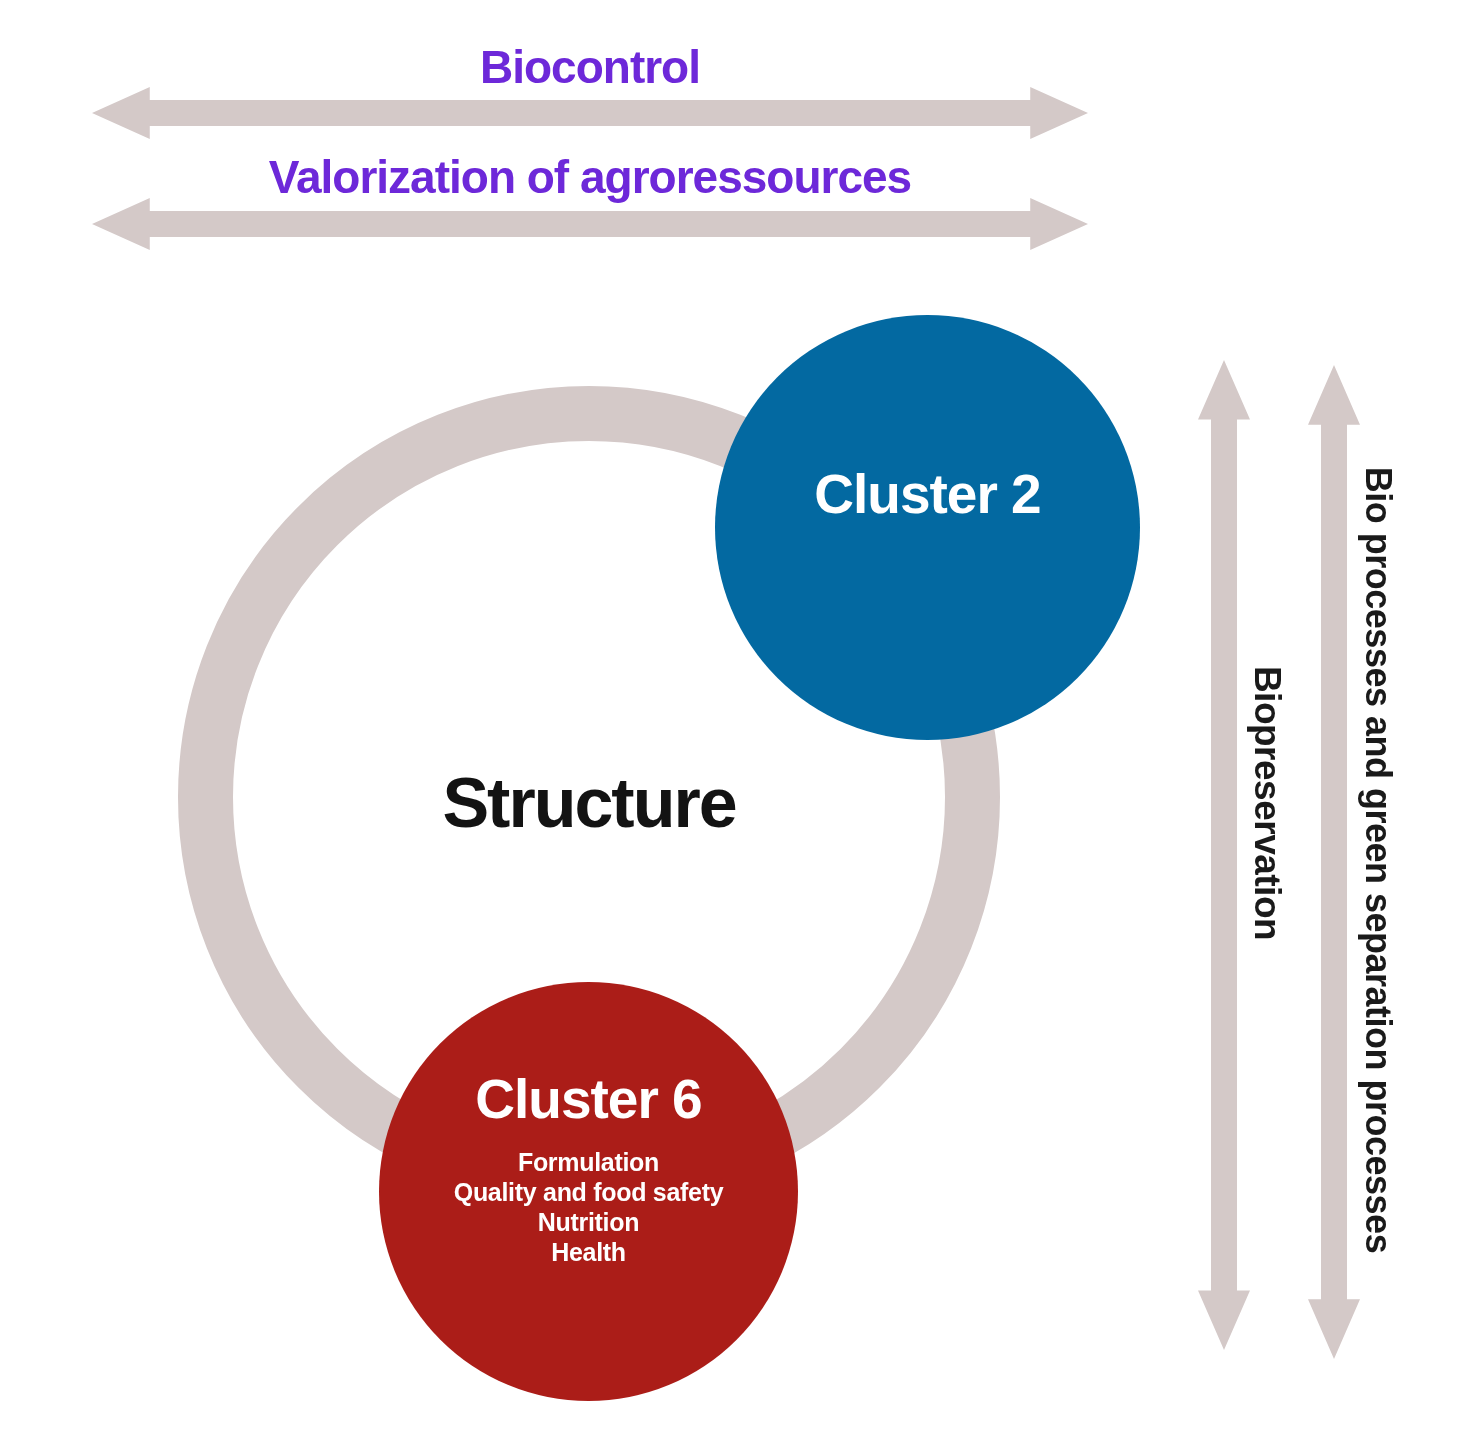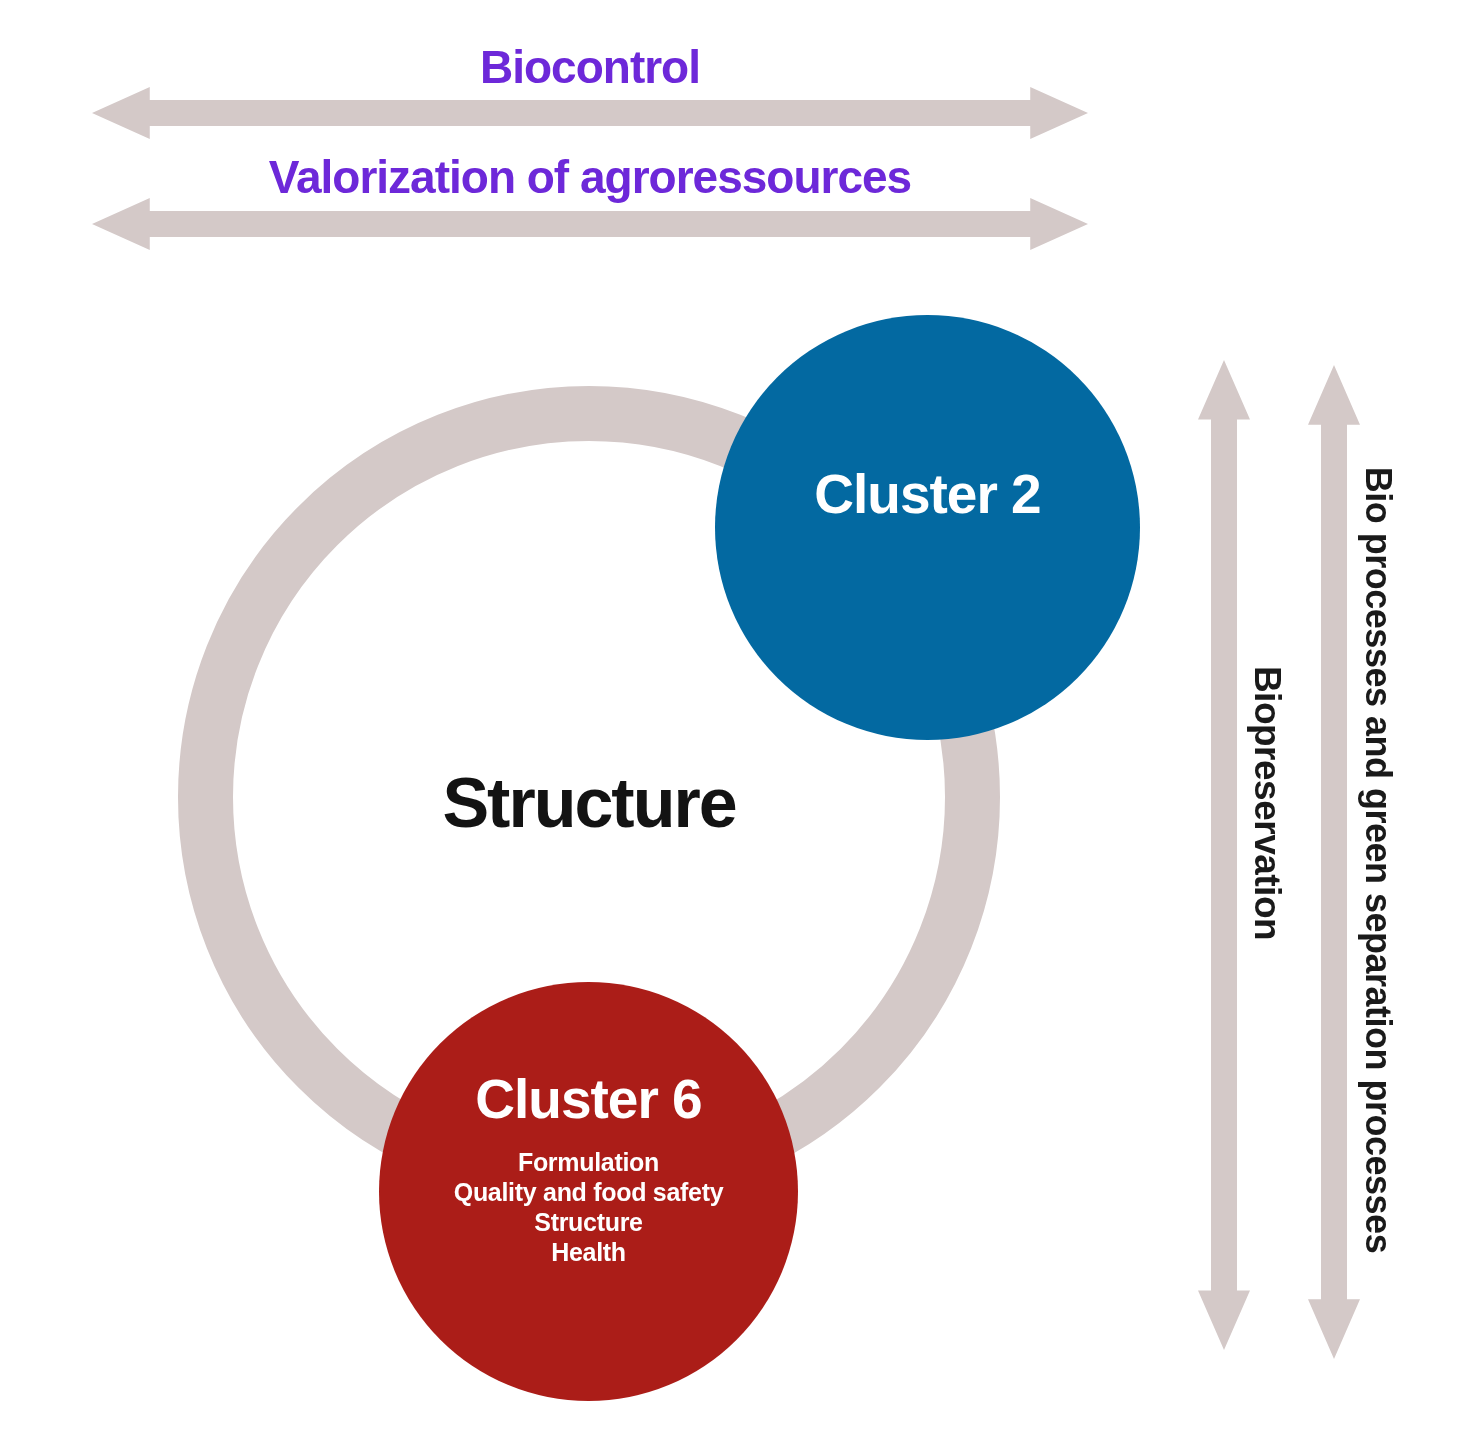--- a/index.html
+++ b/index.html
@@ -140,21 +140,21 @@
     <div class="content">
       <div class="cluster-title">Cluster 2</div>
     </div>
   </div>
 
   <div class="cluster c3">
     <div class="content">
       <div class="cluster-title">Cluster 6</div>
       <div class="cluster-desc">Formulation
 Quality and food safety
-Structure
+Nutrition
 Health</div>
     </div>
   </div>
 
   <div class="v-arrow biopreservation"></div>
   <div class="v-arrow bioprocesses"></div>
 
   <div class="v-label biopreservation">Biopreservation</div>
   <div class="v-label bioprocesses">Bio processes and green separation processes</div>
 

